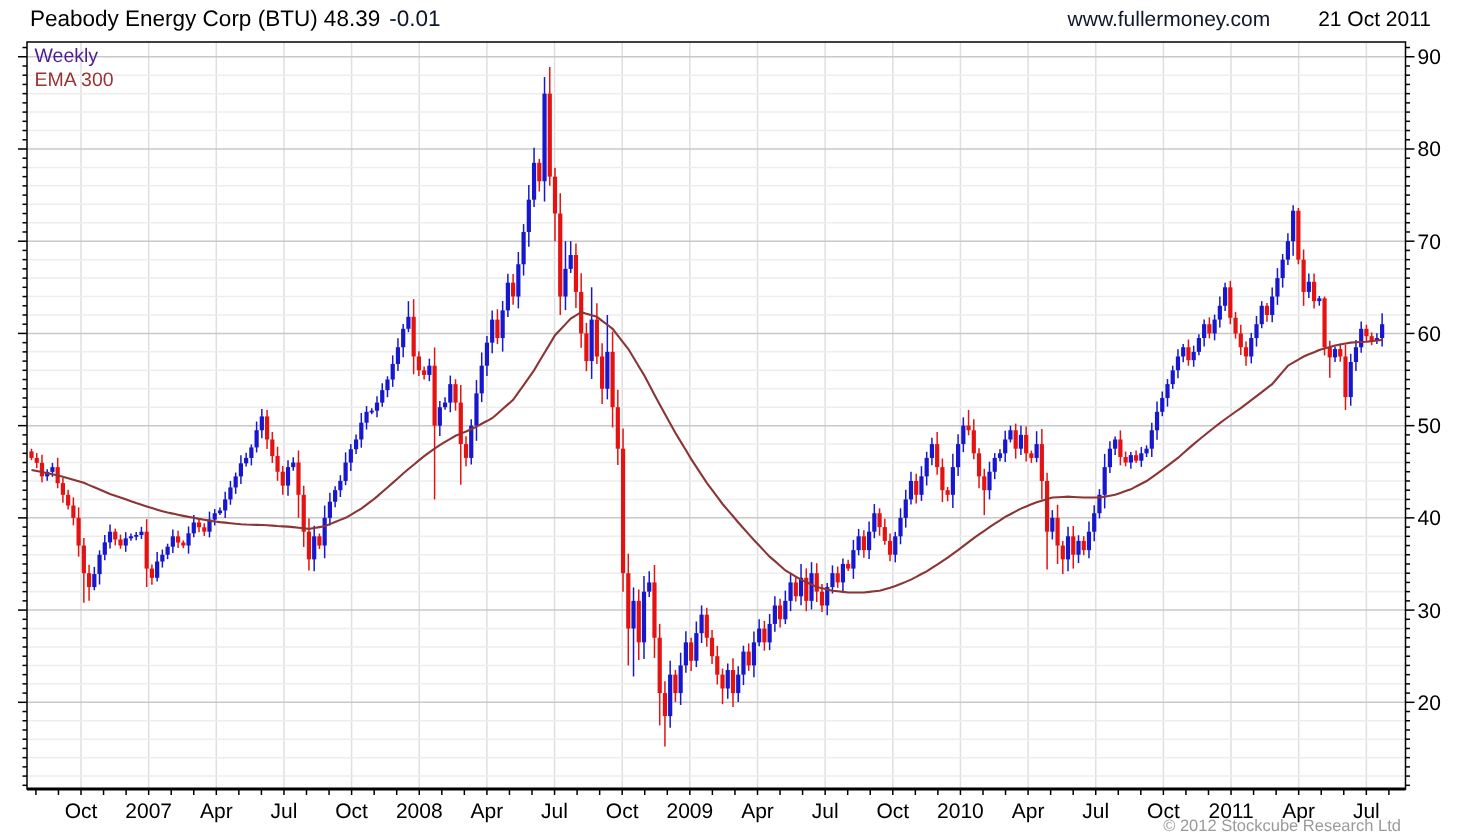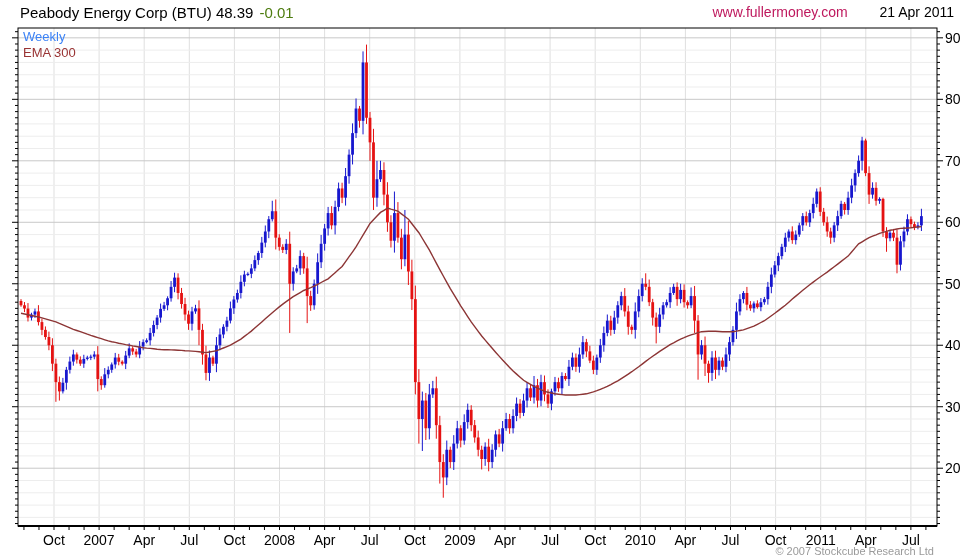--- a/index.html
+++ b/index.html
@@ -1,25 +1,25 @@
 <!DOCTYPE html>
 <html><head>
 <meta charset="utf-8">
 <style>
   html,body{margin:0;padding:0;background:#fff;}
   #app{position:relative;width:980px;height:560px;background:#fff;overflow:hidden;
        font-family:"Liberation Sans",sans-serif;}
   #chart-svg{position:absolute;left:0;top:0;}
   .title-row{position:absolute;left:20px;top:4px;font-size:15px;color:#000;white-space:nowrap;}
-  .title-row .chg{color:#4d7c0f;margin-left:6px;}
+  .title-row .chg{color:#0f172a;margin-left:6px;}
   .top-right{position:absolute;top:4px;right:26px;font-size:14px;color:#000;white-space:nowrap;}
   .top-right span{margin-left:28px;}
-  .top-right a{color:#be185d;text-decoration:none;}
+  .top-right a{color:#0f172a;text-decoration:none;}
   .legend{position:absolute;left:23px;top:29px;font-size:13px;line-height:16px;}
-  .legend .weekly{color:#3b82f6;}
+  .legend .weekly{color:#4c1d95;}
   .legend .ema{color:#993333;}
   .copyright{position:absolute;right:46px;bottom:3px;font-size:11px;color:#9a9a9a;}
 </style>
 </head>
 <body>
 
 <div id="app">
   <svg id="chart-svg" width="980" height="560">
       <line x1="54" x2="54" y1="28" y2="526" stroke="#dfdfdf" stroke-width="1"></line>
       <line x1="99.1" x2="99.1" y1="28" y2="526" stroke="#dfdfdf" stroke-width="1"></line>
@@ -854,22 +854,22 @@
       <rect x="920.0200000000001" y="216.1333333333333" width="2.8" height="9.222222222222229" fill="#1717ce"></rect>
       <path d="M21.0 313.3 L24.5 314.0 L28.0 314.7 L31.5 315.5 L35.0 316.2 L38.5 317.0 L41.9 317.9 L45.4 318.9 L48.9 319.9 L52.4 320.9 L55.9 321.9 L59.4 323.4 L62.9 324.8 L66.4 326.3 L69.9 327.8 L73.3 329.3 L76.8 330.5 L80.3 331.7 L83.8 332.9 L87.3 334.2 L90.8 335.4 L94.3 336.5 L97.8 337.6 L101.3 338.7 L104.8 339.8 L108.3 340.9 L111.7 341.7 L115.2 342.4 L118.7 343.2 L122.2 343.9 L125.7 344.6 L129.2 345.2 L132.7 345.9 L136.2 346.5 L139.7 347.1 L143.2 347.7 L146.6 348.1 L150.1 348.4 L153.6 348.8 L157.1 349.2 L160.6 349.5 L164.1 349.7 L167.6 349.8 L171.1 349.9 L174.6 350.0 L178.1 350.2 L181.5 350.4 L185.0 350.7 L188.5 350.9 L192.0 351.1 L195.5 351.4 L199.0 351.8 L202.5 352.2 L206.0 352.6 L209.5 352.0 L213.0 351.4 L216.4 350.8 L219.9 349.4 L223.4 348.0 L226.9 346.6 L230.4 345.2 L233.9 343.2 L237.4 341.1 L240.9 339.1 L244.4 336.4 L247.9 333.8 L251.3 331.1 L254.8 328.0 L258.3 325.0 L261.8 321.9 L265.3 318.8 L268.8 315.7 L272.3 312.7 L275.8 309.8 L279.3 306.9 L282.8 304.1 L286.2 301.6 L289.7 299.1 L293.2 296.7 L296.7 294.6 L300.2 292.6 L303.7 290.5 L307.2 289.1 L310.7 287.7 L314.2 286.2 L317.7 284.4 L321.1 282.5 L324.6 280.7 L328.1 278.8 L331.6 275.8 L335.1 272.7 L338.6 269.6 L342.1 266.5 L345.6 261.6 L349.1 256.7 L352.6 251.8 L356.0 246.9 L359.5 241.0 L363.0 235.2 L366.5 229.4 L370.0 223.5 L373.5 219.8 L377.0 216.1 L380.5 212.4 L384.0 210.3 L387.5 208.1 L390.9 209.2 L394.4 210.2 L397.9 211.2 L401.4 213.9 L404.9 216.5 L408.4 219.2 L411.9 223.7 L415.4 228.2 L418.9 232.7 L422.4 238.5 L425.8 244.2 L429.3 249.9 L432.8 256.5 L436.3 263.1 L439.8 269.6 L443.3 276.0 L446.8 282.3 L450.3 288.7 L453.8 294.4 L457.3 300.2 L460.7 305.9 L464.2 311.2 L467.7 316.6 L471.2 321.9 L474.7 326.6 L478.2 331.3 L481.7 336.0 L485.2 340.1 L488.7 344.2 L492.2 348.3 L495.6 352.2 L499.1 356.1 L502.6 360.0 L506.1 363.7 L509.6 367.4 L513.1 371.1 L516.6 374.1 L520.1 377.2 L523.6 380.3 L527.0 382.3 L530.5 384.4 L534.0 386.4 L537.5 388.1 L541.0 389.7 L544.5 391.4 L548.0 392.2 L551.5 393.0 L555.0 393.8 L558.5 394.2 L562.0 394.6 L565.4 395.0 L568.9 395.0 L572.4 395.0 L575.9 395.0 L579.4 394.6 L582.9 394.2 L586.4 393.8 L589.9 392.8 L593.4 391.8 L596.9 390.7 L600.3 389.3 L603.8 387.9 L607.3 386.4 L610.8 384.6 L614.3 382.7 L617.8 380.9 L621.3 378.6 L624.8 376.4 L628.3 374.1 L631.8 371.7 L635.2 369.2 L638.7 366.8 L642.2 364.1 L645.7 361.4 L649.2 358.8 L652.7 356.3 L656.2 353.9 L659.7 351.4 L663.2 349.1 L666.7 346.9 L670.1 344.6 L673.6 342.8 L677.1 340.9 L680.6 339.1 L684.1 337.7 L687.6 336.2 L691.1 334.8 L694.6 333.8 L698.1 332.7 L701.6 331.7 L705.0 331.5 L708.5 331.3 L712.0 331.1 L715.5 331.3 L719.0 331.5 L722.5 331.7 L726.0 331.7 L729.5 331.7 L733.0 331.7 L736.5 331.1 L739.9 330.5 L743.4 329.9 L746.9 328.6 L750.4 327.4 L753.9 326.2 L757.4 324.3 L760.9 322.5 L764.4 320.7 L767.9 318.2 L771.4 315.7 L774.8 313.3 L778.3 310.6 L781.8 307.9 L785.3 305.3 L788.8 302.2 L792.3 299.1 L795.8 296.1 L799.3 293.2 L802.8 290.3 L806.3 287.5 L809.7 284.8 L813.2 282.1 L816.7 279.5 L820.2 277.0 L823.7 274.5 L827.2 272.1 L830.7 269.4 L834.2 266.8 L837.7 264.1 L841.2 261.4 L844.6 258.8 L848.1 256.1 L851.6 252.0 L855.1 247.9 L858.6 243.8 L862.1 241.8 L865.6 239.7 L869.1 237.7 L872.6 236.2 L876.1 234.8 L879.5 233.3 L883.0 232.3 L886.5 231.3 L890.0 230.3 L893.5 229.7 L897.0 229.0 L900.5 228.4 L904.0 228.2 L907.5 228.0 L911.0 227.8 L914.4 227.4 L917.9 227.0 L921.4 226.6 " fill="none" stroke="#8c3535" stroke-width="1.4"></path>
     </svg>
 
   <div class="title-row">
     <span>Peabody Energy Corp (BTU) 48.39</span><span class="chg">-0.01</span>
   </div>
 
   <div class="top-right">
     <a href="#">www.fullermoney.com</a>
-    <span>21 Apr 2011</span>
+    <span>21 Oct 2011</span>
   </div>
 
   <div class="legend">
     <div class="weekly">Weekly</div>
     <div class="ema">EMA 300</div>
   </div>
 
-  <div class="copyright">© 2007 Stockcube Research Ltd</div>
+  <div class="copyright">© 2012 Stockcube Research Ltd</div>
 </div>
 
 </body></html>

